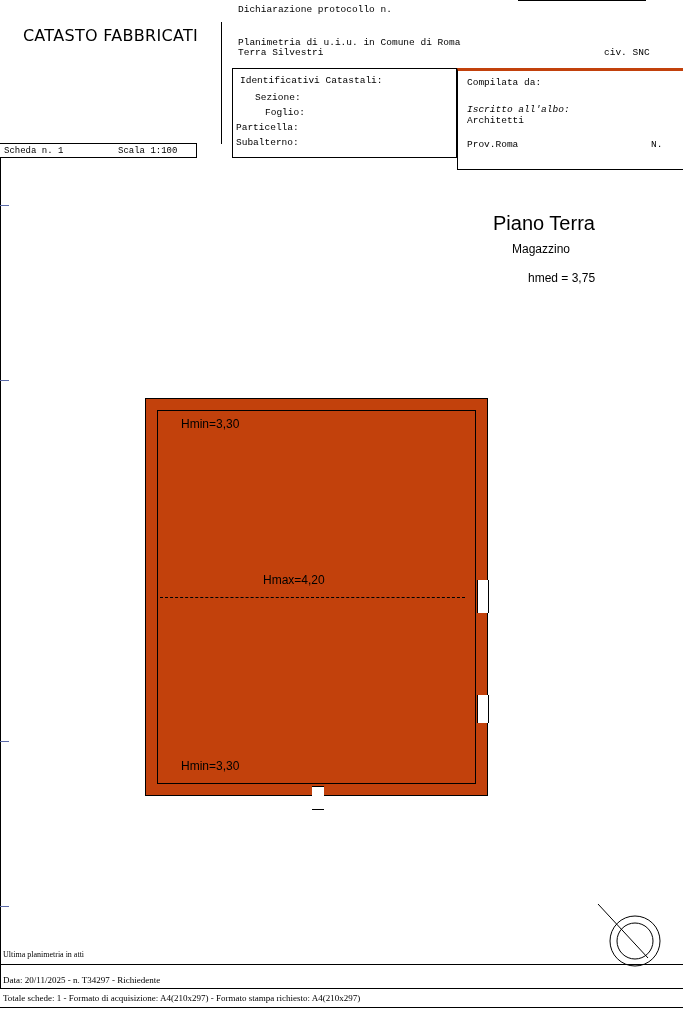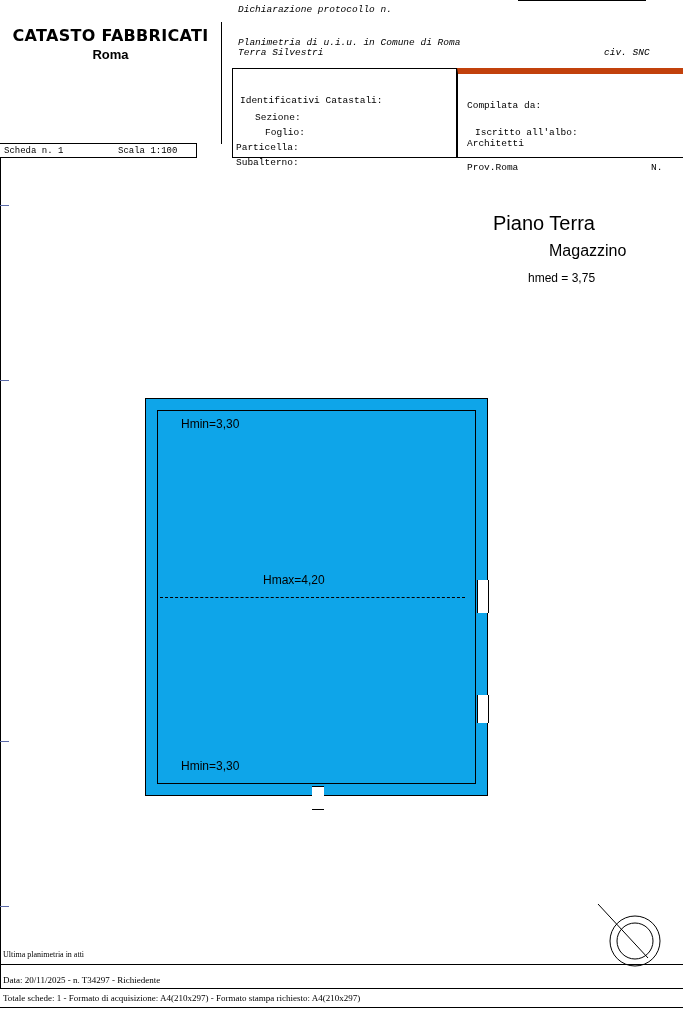--- a/index.html
+++ b/index.html
@@ -25,21 +25,21 @@
   #header-left {
     left: 0px; top: 22px; width: 222px; height: 122px;
     border-right: 1px solid #000;
     box-sizing: border-box;
     text-align: center;
   }
   #header-left .agency {
     font-size: 12px; font-weight: bold; margin-top: 10px; letter-spacing: .2px;
   }
   #header-left .catasto {
-    font-size: 16px; font-weight: bold; margin-top: 4px; letter-spacing: .3px;
+    font-size: 16px; font-weight: normal; margin-top: 4px; letter-spacing: .3px;
     font-family: "DejaVu Sans", sans-serif;
   }
   #header-left .office {
     font-size: 12px; font-weight: bold; margin-top: 4px;
   }
   #header-left .city {
     font-size: 13px; font-weight: bold; margin-top: 2px;
   }
 
   
@@ -50,71 +50,71 @@
     box-sizing: border-box;
     font-size: 9px;
   }
   #scheda-bar .sn { position:absolute; left: 4px; top: 2px; }
   #scheda-bar .sc { position:absolute; left: 118px; top: 2px; }
 
   
   #decl {
     left: 232px; top: 0px; width: 451px; height: 68px;
   }
-  #decl .line { position: absolute; font-size: 9.5px; font-style: italic; }
+  #decl .line { position: absolute; font-size: 9.5px; }
   #decl .l1 { left: 6px; top: 4px; }
   #decl .l2 { left: 6px; top: 37px; }
   #decl .l3 { left: 6px; top: 47px; }
   #decl .civ { left: 372px; top: 47px; }
   #decl .rule-a { position:absolute; left: 286px; top: 0px; width: 128px; border-top: 1px solid #000; }
 
   
   #ident-box {
     left: 232px; top: 68px; width: 225px; height: 90px;
     border: 1px solid #000; border-left: 1px solid #000; border-bottom: 1px solid #000;
     box-sizing: border-box;
   }
   #compil-box {
-    left: 457px; top: 68px; width: 226px; height: 90px;
-    border-top: 6px solid #c2410c; border-left: 1px solid #000; border-bottom: 1px solid #000;
-    box-sizing: border-box;
-  }
-  .boxline { position: absolute; font-size: 9.5px; margin-top: 20px; }
+    left: 457px; top: 68px; width: 226px; height: 102px;
+    border-top: 3px solid #c2410c; border-left: 1px solid #000; border-bottom: 1px solid #000;
+    box-sizing: border-box;
+  }
+  .boxline { position: absolute; font-size: 9.5px; }
   #ident-box .t1 { left: 7px; top: 6px; }
   #ident-box .t2 { left: 22px; top: 23px; }
   #ident-box .t3 { left: 32px; top: 38px; }
   #ident-box .t4 { left: 3px; top: 53px; }
   #ident-box .t5 { left: 3px; top: 68px; }
 
   #compil-box .c1 { left: 9px; top: 6px; }
-  #compil-box .c2 { left: 17px; top: 33px; }
+  #compil-box .c2 { left: 9px; top: 33px; font-style: italic; }
   #compil-box .c3 { left: 9px; top: 44px; }
   #compil-box .c4 { left: 9px; top: 68px; }
   #compil-box .c5 { left: 193px; top: 68px; }
 
   
   #left-border {
     left: 0px; top: 158px; width: 1px; height: 830px;
     background: #000;
   }
   .tick {
     width: 9px; height: 1px; background: #5b6aa8;
   }
 
   
   #piano-terra { left: 493px; top: 212px; font-size: 20px; }
-  #magazzino  { left: 512px; top: 242px; font-size: 16px; margin-left: 37px; }
+  #magazzino  { left: 512px; top: 242px; font-size: 12px; }
   #hmed       { left: 512px; top: 271px; font-size: 12px; padding-left: 16px; }
 
   
   #plan-outer {
     left: 145px; top: 398px; width: 343px; height: 398px;
     border: 1px solid #000;
     box-sizing: border-box;
-    background: #0ea5e9;
+    background: #c2410c;
   }
   #plan-inner {
     position: absolute;
     left: 11px; top: 11px; right: 11px; bottom: 11px;
     border: 1px solid #000;
     box-sizing: border-box;
   }
   .plan-label { position: absolute; font-size: 12px; }
   #hmin-top { left: 35px; top: 18px; }
   #hmin-bot { left: 35px; top: 360px; }
@@ -160,21 +160,20 @@
   }
   #footer-rule3 {
     left: 0px; top: 1007px; width: 683px; border-top: 1px solid #000;
   }
 </style>
 </head>
 <body>
 
 <div class="abs" id="header-left">
   <div class="catasto">CATASTO FABBRICATI</div>
-  <div class="city">Roma</div>
 </div>
 
 <div class="abs" id="scheda-bar">
   <span class="mono sn">Scheda n. 1</span>
   <span class="mono sc">Scala 1:100</span>
 </div>
 
 <div class="abs" id="decl">
   <div class="rule-a"></div>
 

